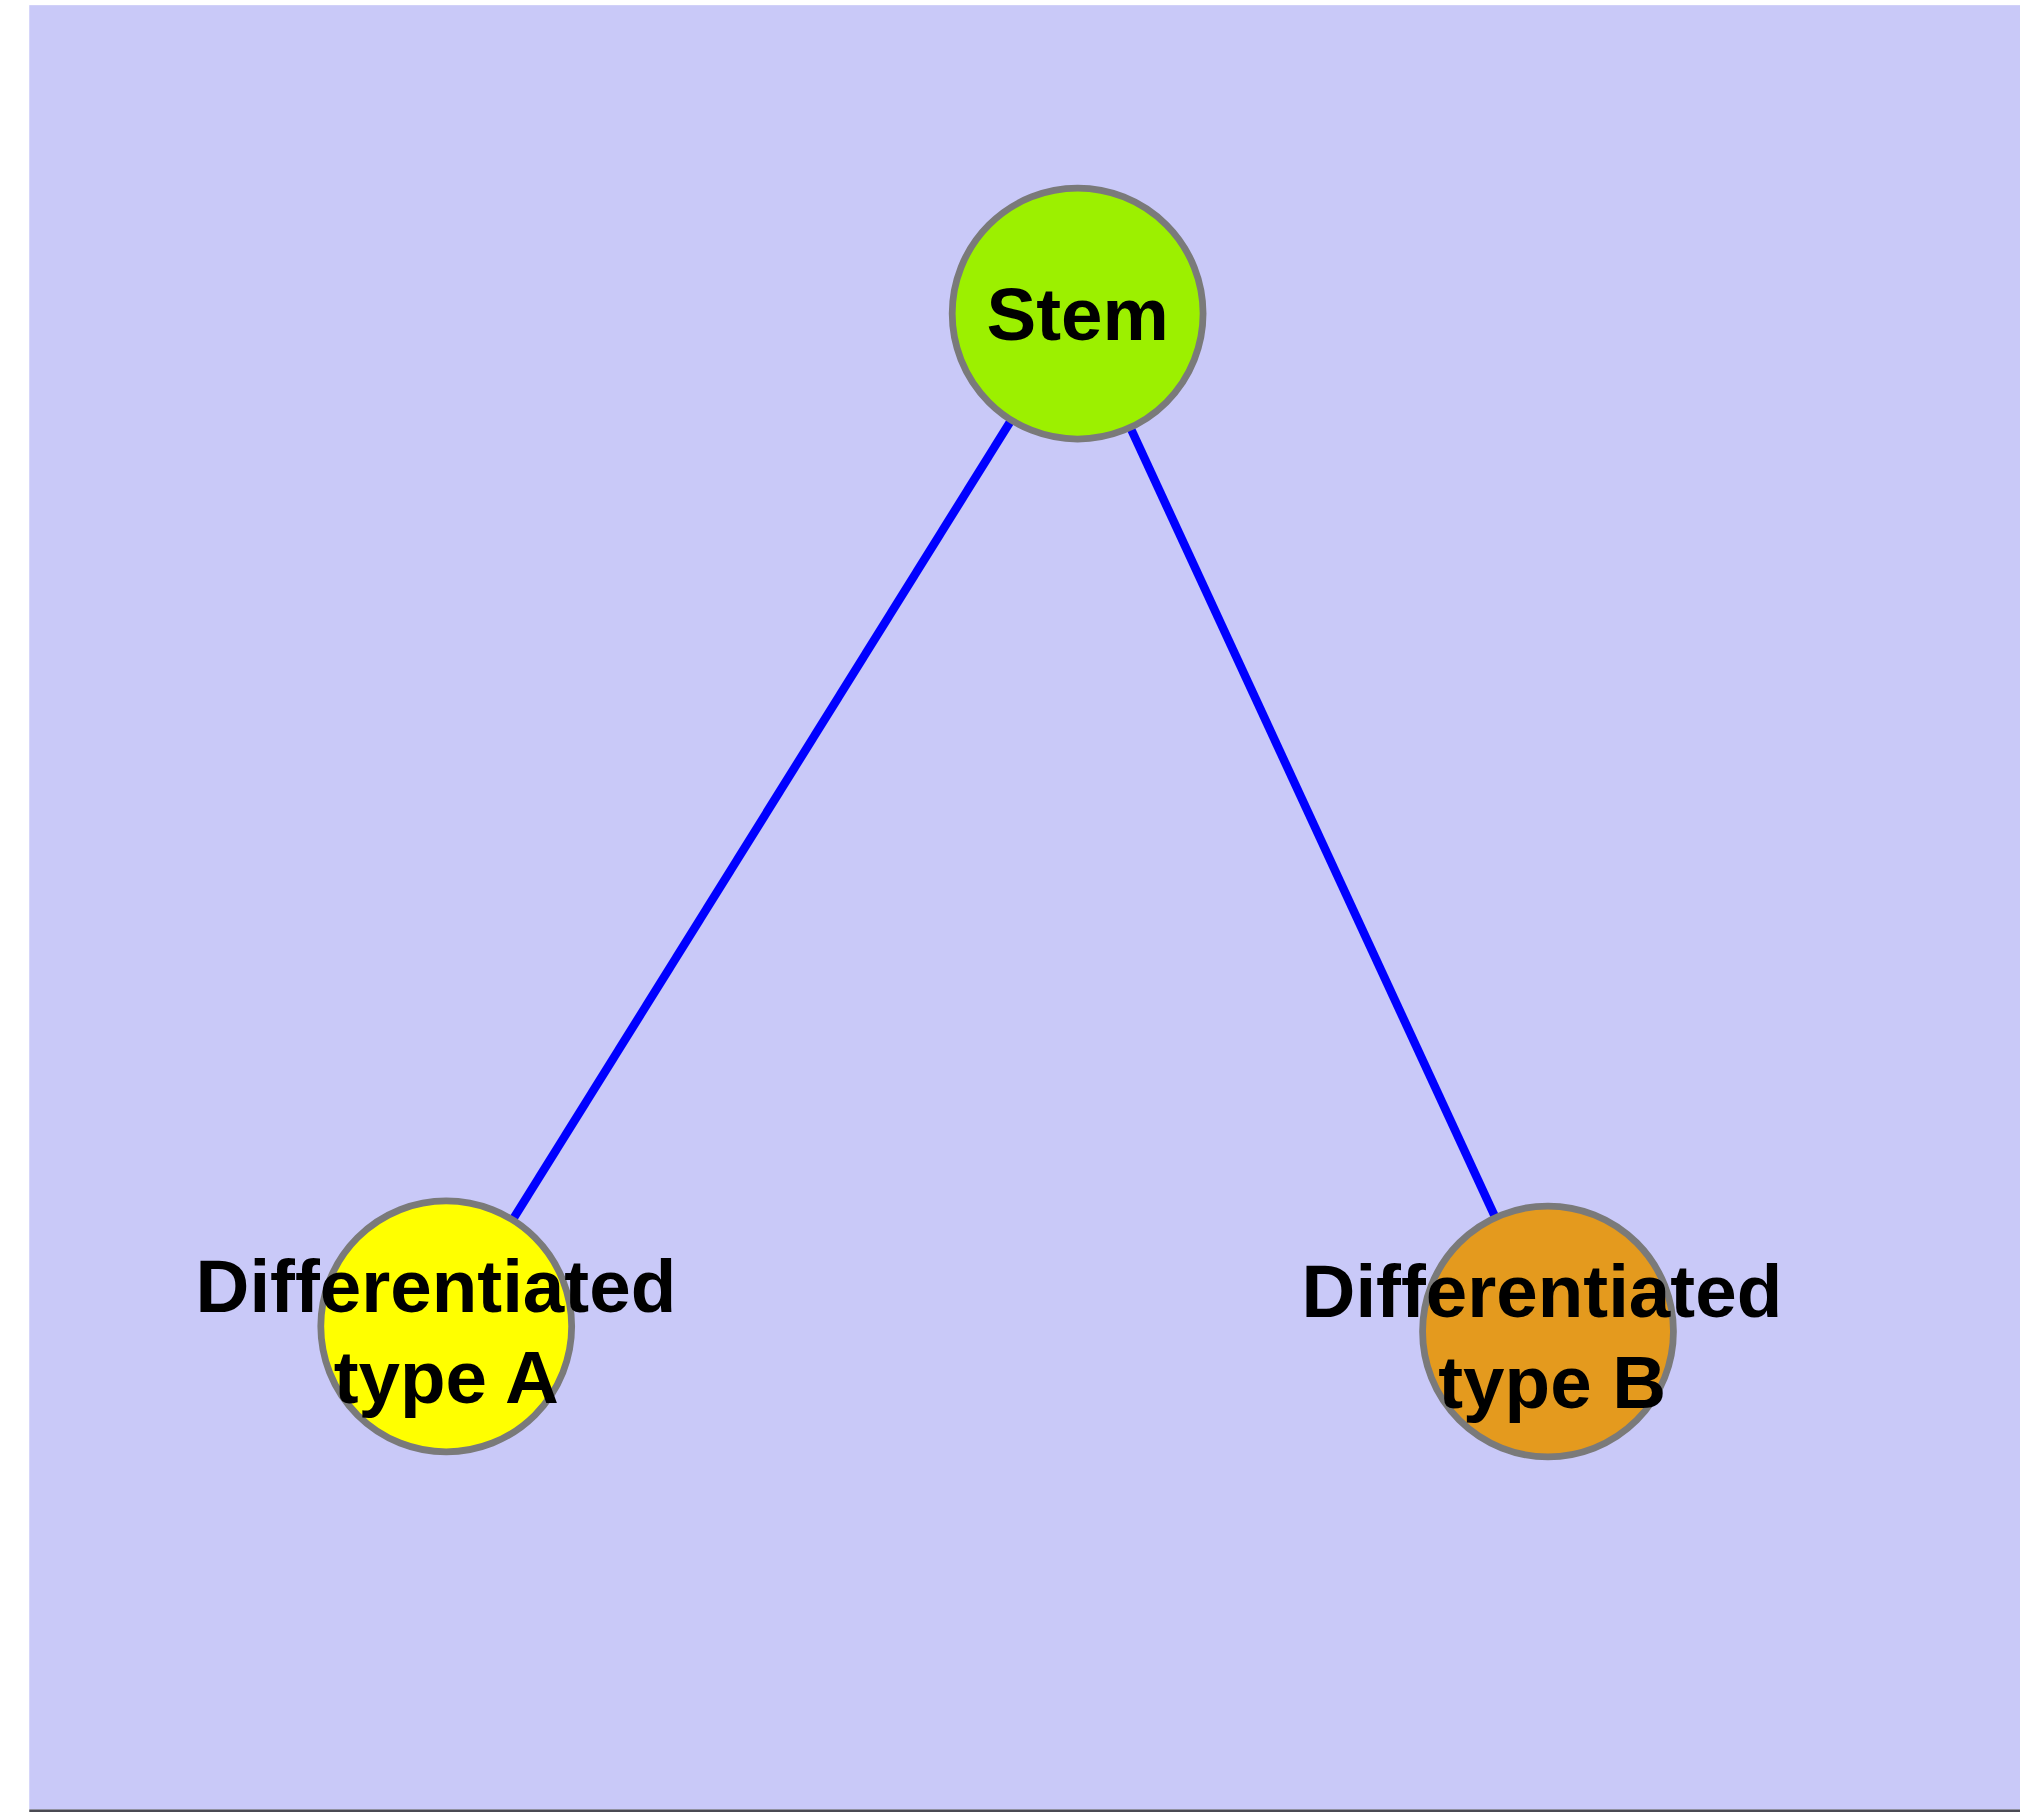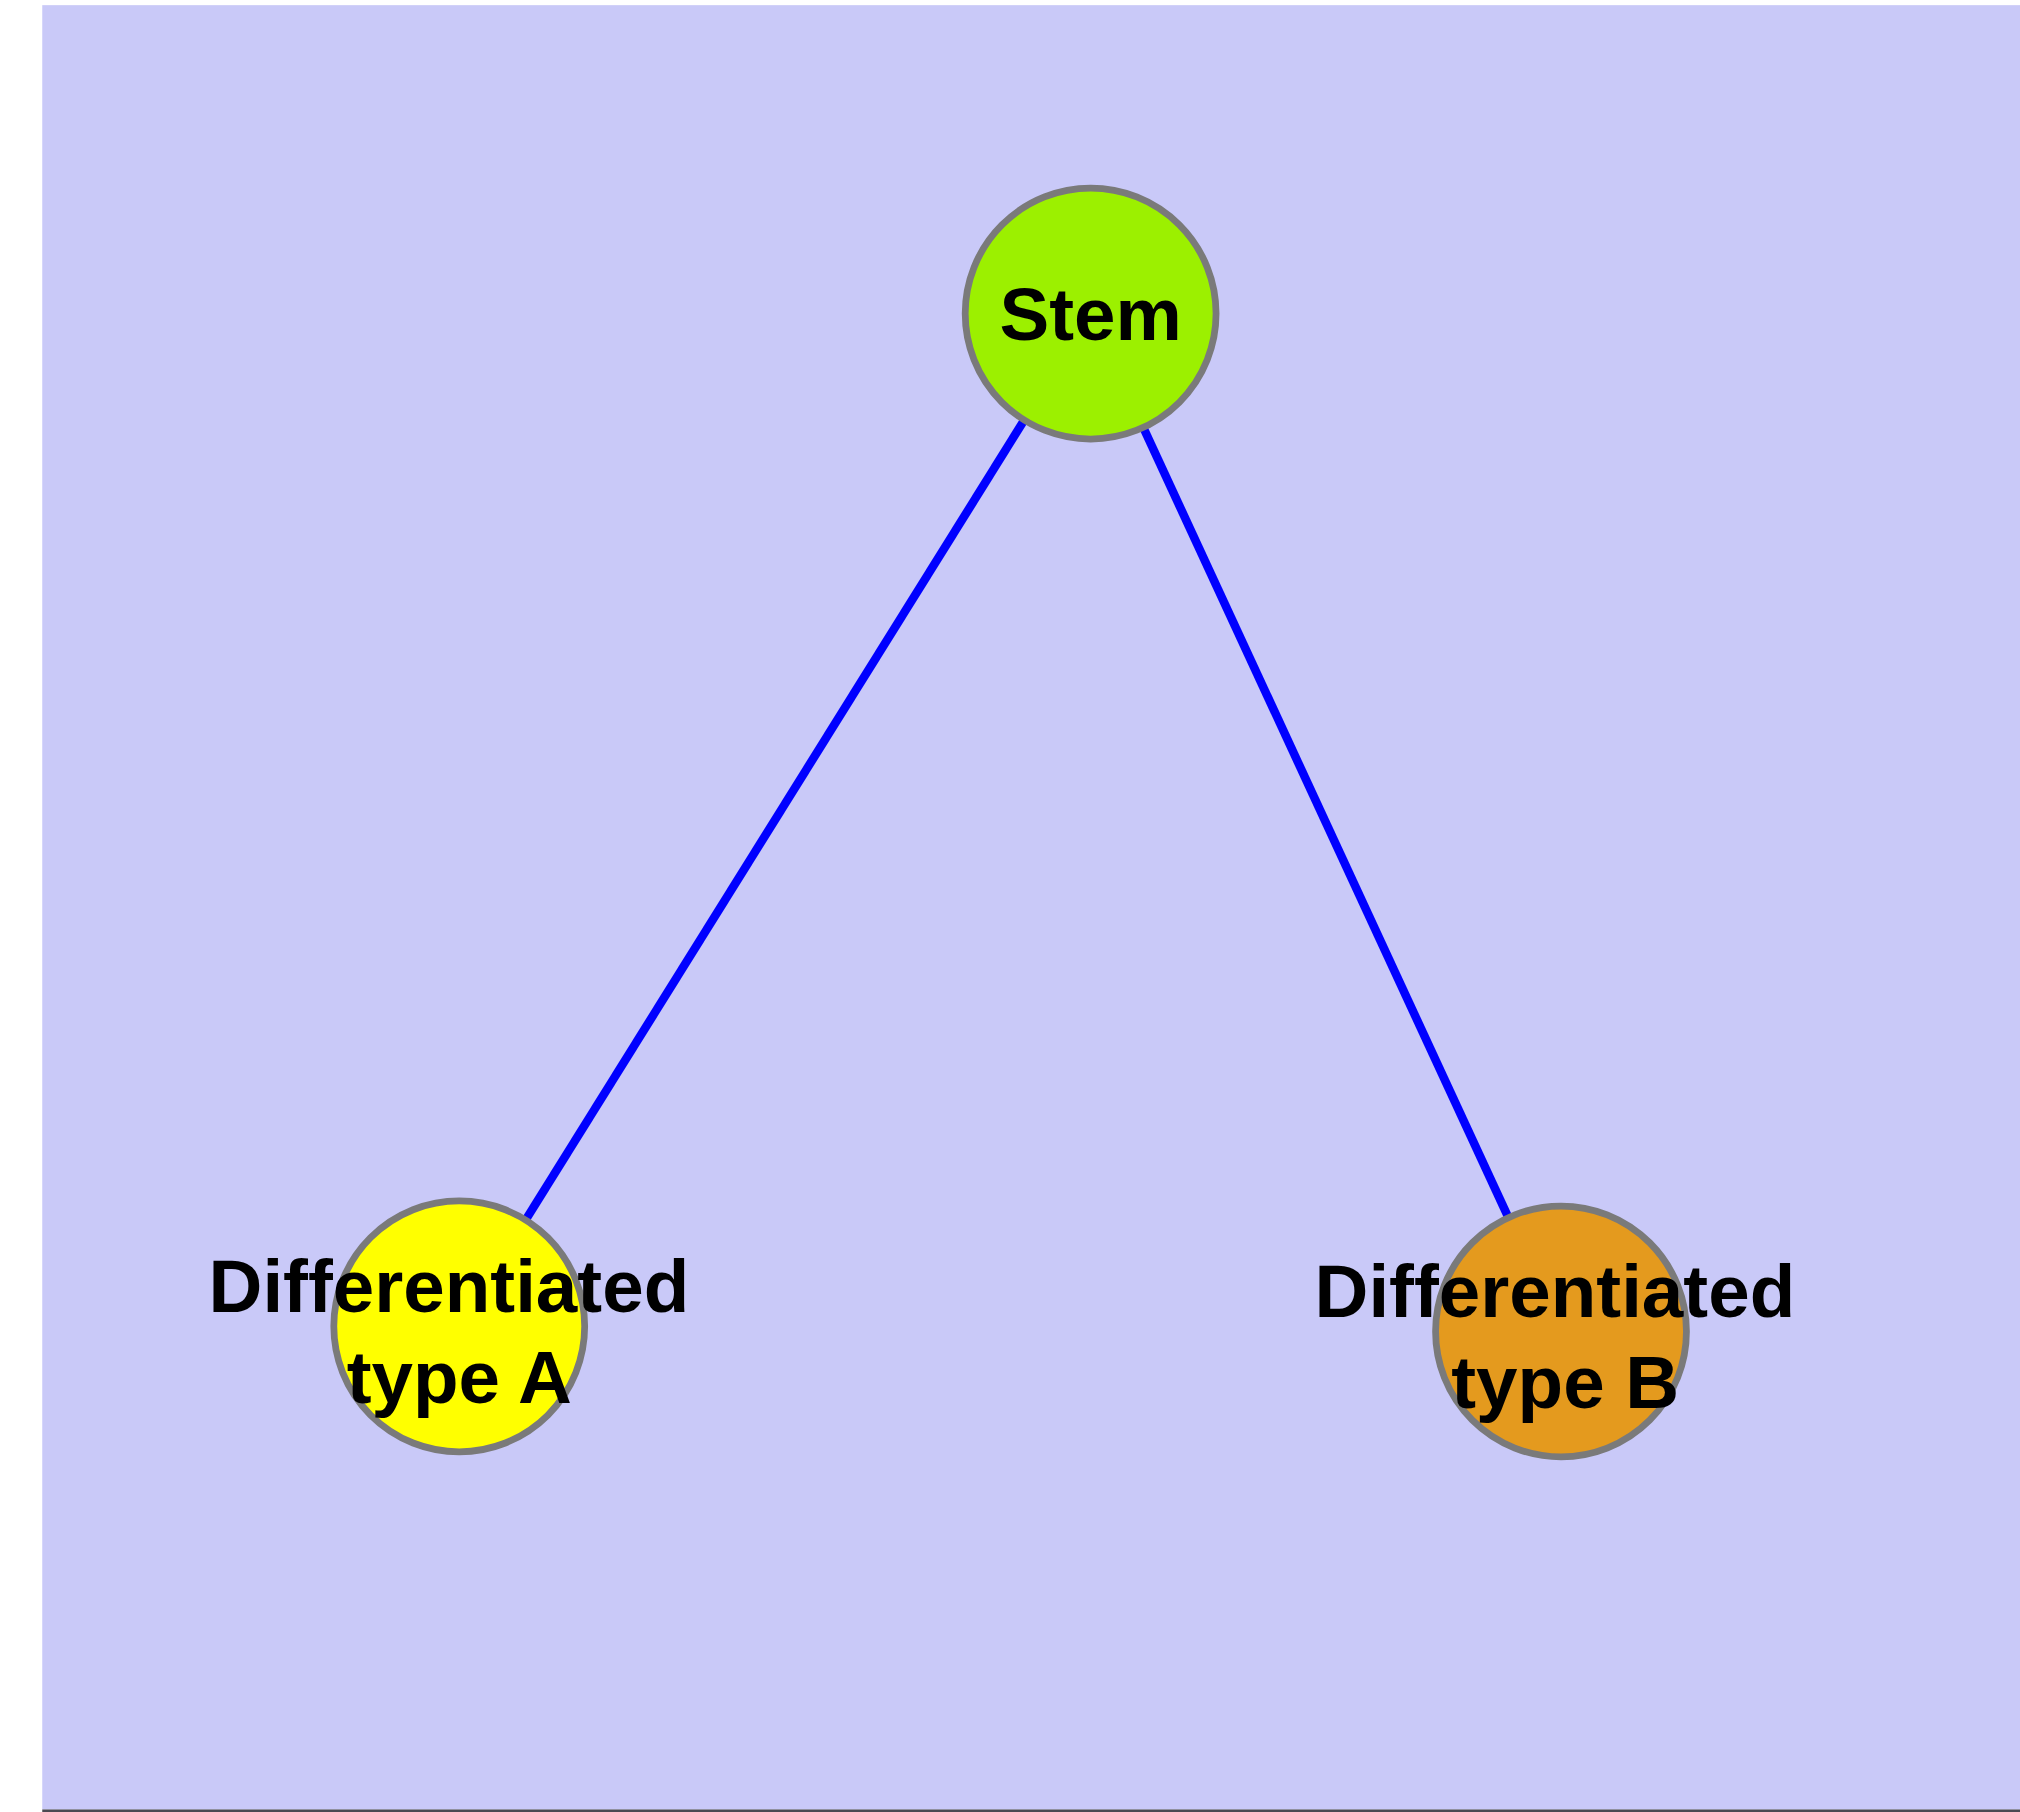--- a/index.html
+++ b/index.html
@@ -7,21 +7,21 @@
     padding: 0;
     width: 2021px;
     height: 1812px;
     overflow: hidden;
     background: #ffffff;
     font-family: "Liberation Sans", sans-serif;
   }
   .canvas {
     position: absolute;
     top: 0;
-    left: 16px;
+    left: 3px;
     width: 1705px;
     height: 1812px;
     padding-left: 26px;
   }
   svg.graph {
     display: block;
     width: 2021px;
     height: 1812px;
   }
   .edge {

